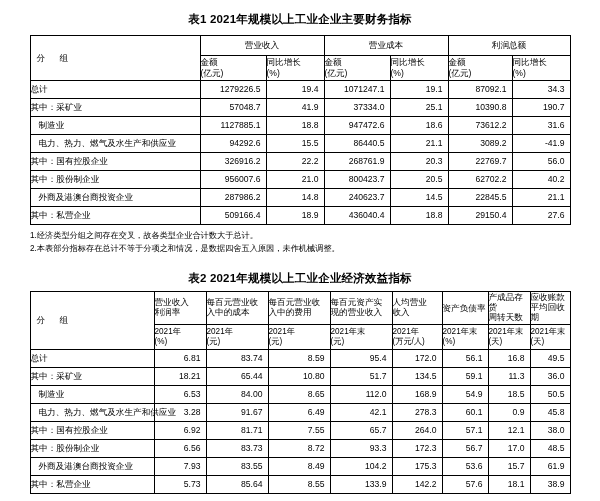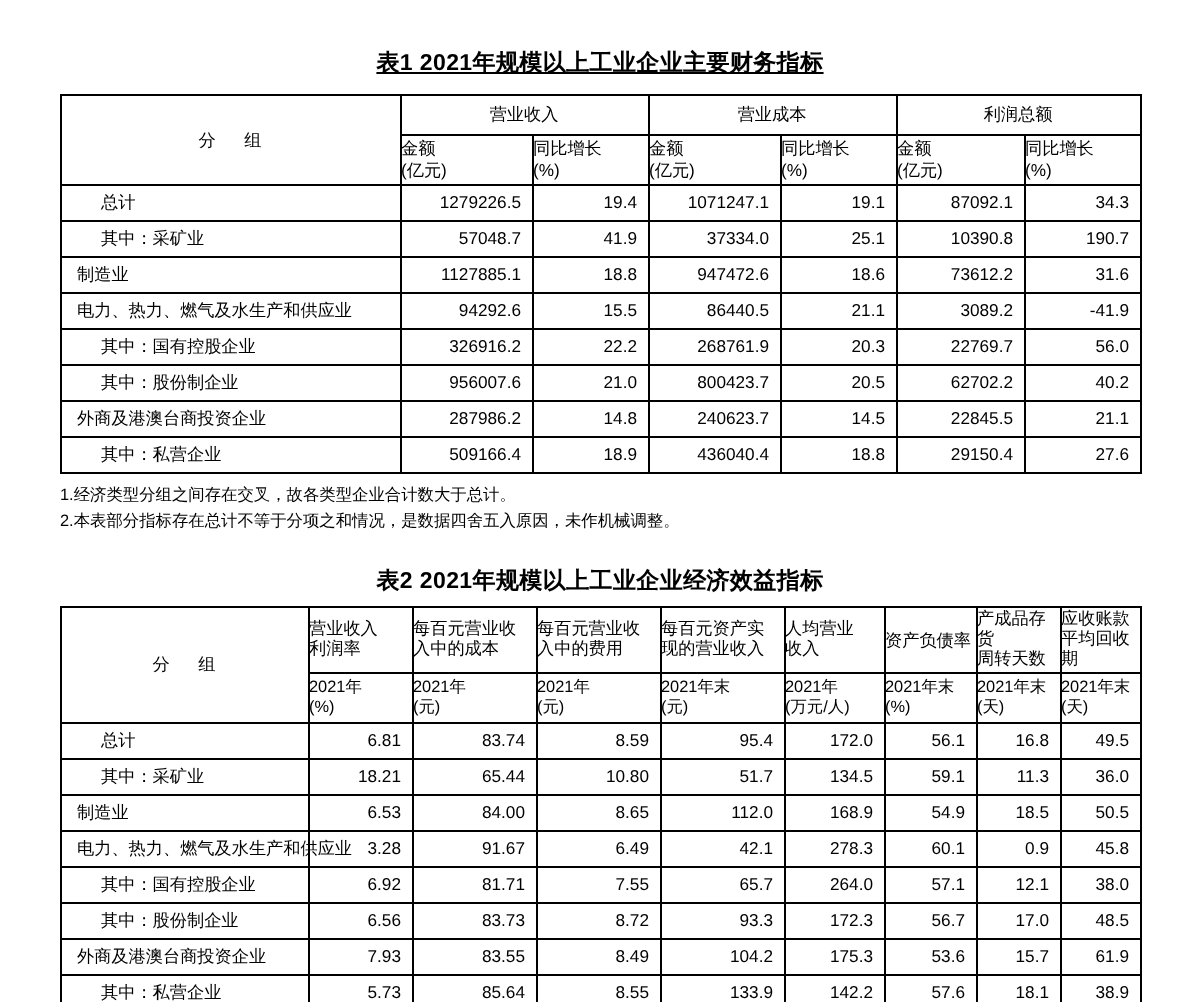--- a/index.html
+++ b/index.html
@@ -46,46 +46,46 @@
   }
   .hdr-group {
     text-align: center;
     height: 19px;
   }
   .hdr-sub {
     height: 22px;
     padding: 1px 0;
   }
   .col-group {
-    text-align: center;
+    text-align: left;
     letter-spacing: 6px;
     text-indent: 6px;
   }
   .rowlabel {
-    padding-left: 20px;
+    padding-left: 0;
     white-space: nowrap;
     font-size: 8.6px;
   }
   .indent1 { padding-left: 8px; }
   .num {
     text-align: right;
     padding-right: 5px;
     font-size: 8.6px;
     height: 17px;
   }
   .t1 { margin-top: 8px; }
   .notes {
     width: 540px;
     margin: 5px auto 0 auto;
     font-size: 8.2px;
     line-height: 1.55;
     color: #000000;
   }
   .notes div { white-space: nowrap; }
-  .title1-wrap { padding-top: 24px; text-decoration: underline; }
+  .title1-wrap { padding-top: 12px; }
   .title2-wrap { padding-top: 16px; padding-bottom: 5px; }
   .sub2 { font-size: 8.2px; }
   .two-line { line-height: 1.15; }
 </style>
 </head>
 <body>
 
 <div class="page">
 
   <div class="title1-wrap">

